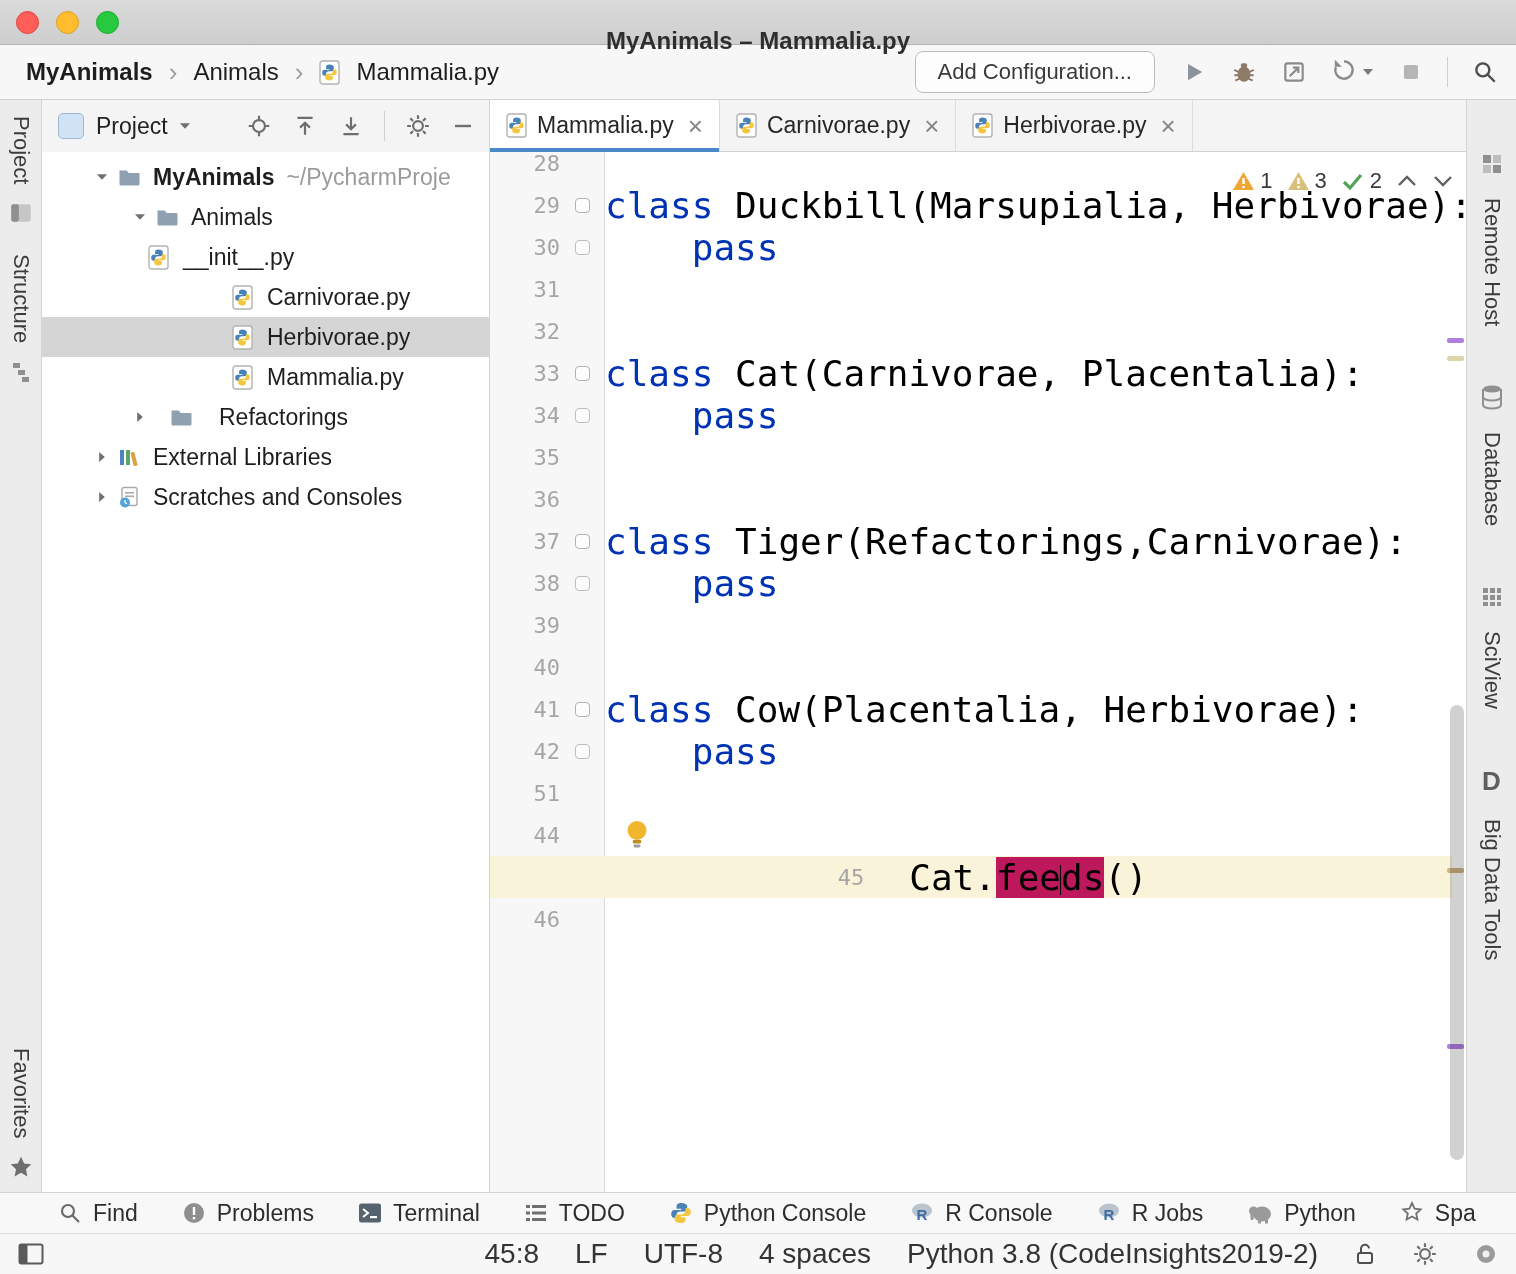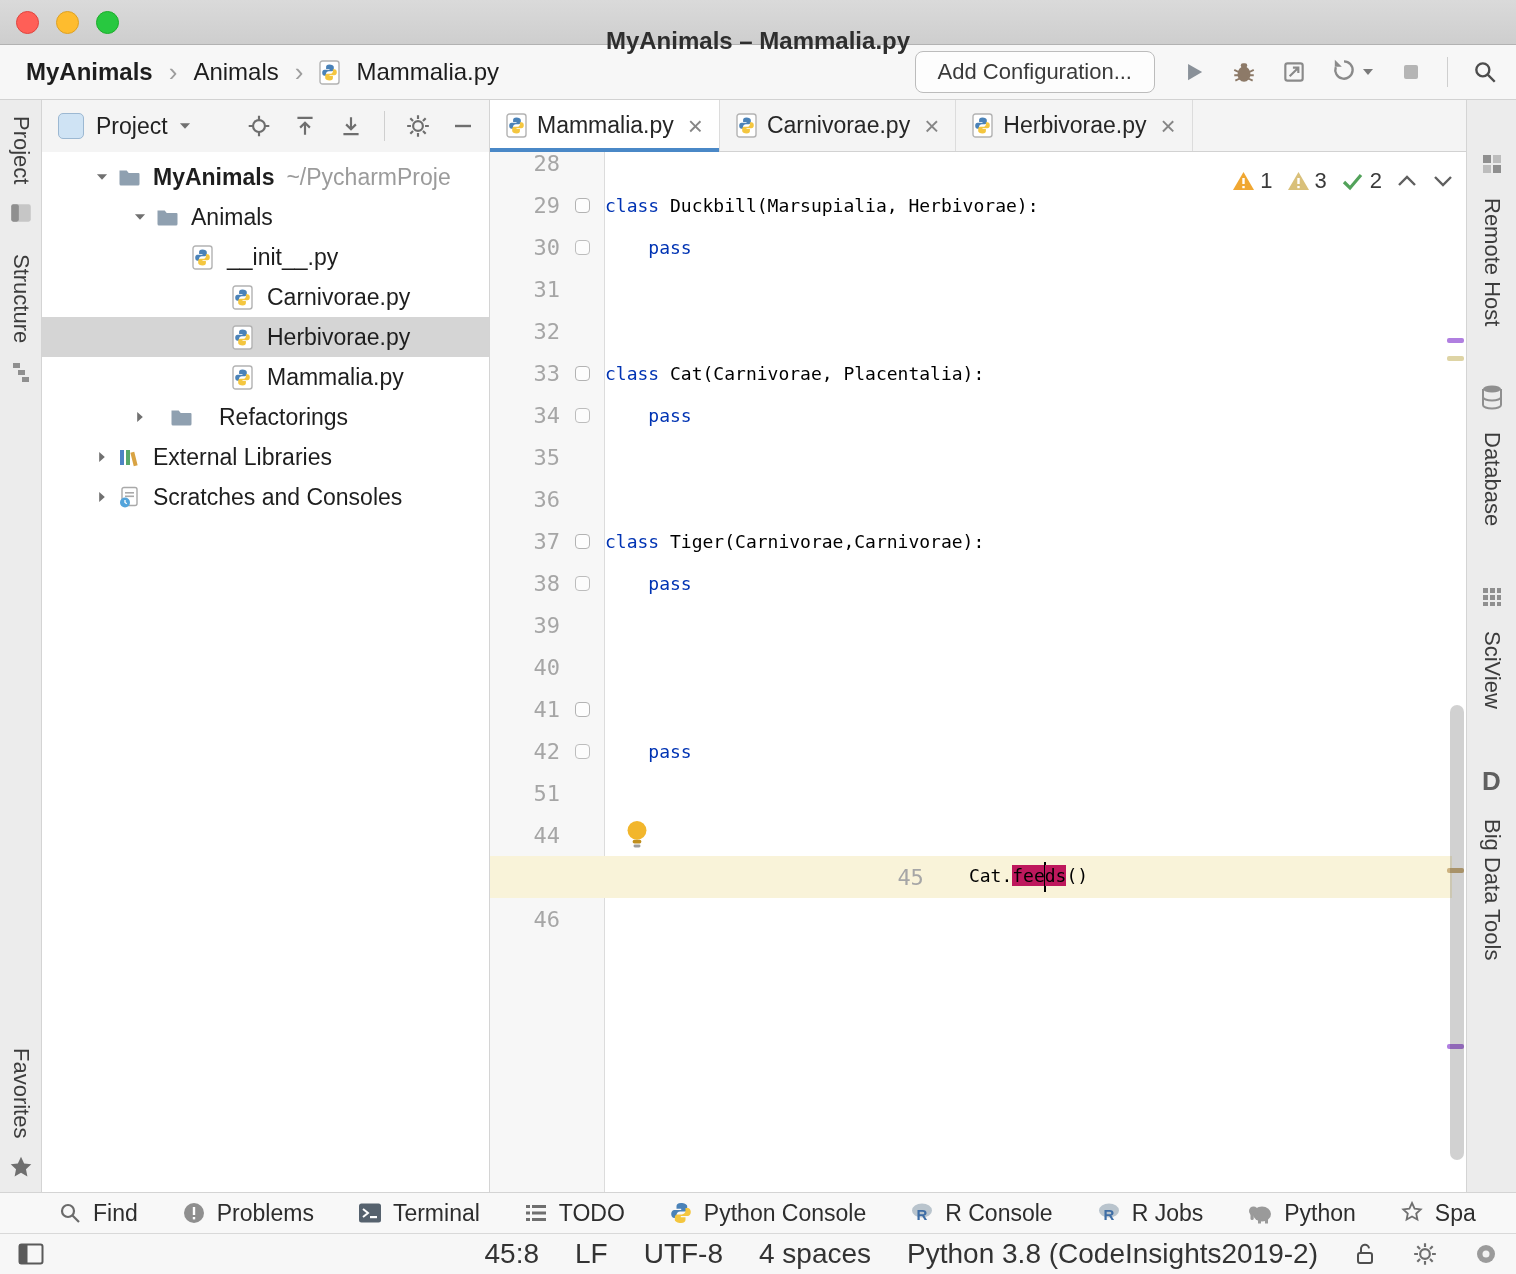--- a/index.html
+++ b/index.html
@@ -74,21 +74,21 @@
   .gutter-bg { position:absolute; left:0; top:0; bottom:0; width:115px; background:#f7f7f7;
     border-right:1px solid #dcdcdc; }
   .code-lines { position:absolute; left:0; right:14px; top:-10px; }
   .line { height:42px; display:flex; align-items:center; position:relative; }
   .line.current { background:#f9f3d9;justify-content:center; }
   .ln-num { width:70px; flex:none; text-align:right; color:#a6a6a6;
     font-family:"DejaVu Sans Mono", monospace; font-size:22px; }
   .ln-fold { width:45px; flex:none; display:flex; justify-content:center; }
   .fold-sq { width:15px; height:15px; border:1px solid #b3b3b3; border-radius:4px; background:#fdfdfd; }
   .fold-sq.bottom { border-radius:4px; opacity:.85; }
-  .ln-code { font-family:"DejaVu Sans Mono", monospace; font-size:18px; white-space:pre; color:#000; }
+  .ln-code { font-family:"DejaVu Sans Mono", monospace; font-size:36px; white-space:pre; color:#000; }
   .tok-kw { color:#0033b3; }
   .tok-hl { background:#be185d; }
   .caret { display:inline-block; width:2px; height:30px; background:#000; vertical-align:middle; margin:0 -1px; }
   .bulb { position:absolute; left:132px; top:4px; }
 
   .inspect { position:absolute; top:16px; right:12px; display:flex; align-items:center; gap:14px;
     font-size:22px; color:#3a3a3a; }
   .insp-item { display:flex; align-items:center; gap:5px; }
   .insp-item > span { display:flex; align-items:center; }
   .scroll-thumb { position:absolute; right:2px; top:553px; height:455px; width:14px;
@@ -278,21 +278,21 @@
                 <path d="M3.5 5.5L8 10.5l4.5-5z" fill="#707070"></path>
               </svg>
             </span>
             <span class="tree-icon">
               <svg width="22" height="19" viewBox="0 0 22 19">
                 <path d="M1.5 2.5h7.2l2 2.6h9.8a1 1 0 0 1 1 1V16a1.5 1.5 0 0 1-1.5 1.5H3A1.5 1.5 0 0 1 1.5 16z" fill="#8fa0b0"></path>
               </svg>
             </span>
             <span class="tree-label">Animals</span>
           </div>
-          <div class="tree-row" style="padding-left: 118px;">
+          <div class="tree-row" style="padding-left: 74px;">
             <span class="tree-chevron"></span>
             <span class="tree-icon">
               <svg width="21" height="25" viewBox="0 0 21 25">
                 <rect x="1" y="1" width="19" height="23" rx="2.5" fill="#ffffff" stroke="#b3b3b3" stroke-width="1.4"></rect>
                 <path d="M10.4 4.6c-2.4 0-3.3 1-3.3 2.4v1.9h3.4v.9H5.6c-1.5 0-2.4 1.2-2.4 3s.9 3 2.4 3h1.5v-2c0-1.5 1.2-2.6 2.7-2.6h3c1.2 0 2-.9 2-2.1V7c0-1.4-1.9-2.4-4.4-2.4z" fill="#4a82b8"></path>
                 <path d="M10.6 20.4c2.4 0 3.3-1 3.3-2.4v-1.9h-3.4v-.9h4.9c1.5 0 2.4-1.2 2.4-3s-.9-3-2.4-3h-1.5v2c0 1.5-1.2 2.6-2.7 2.6h-3c-1.2 0-2 .9-2 2.1V18c0 1.4 1.9 2.4 4.4 2.4z" fill="#f4c63f"></path>
               </svg>
             </span>
             <span class="tree-label">__init__.py</span>
           </div>
@@ -467,21 +467,21 @@
             <div class="line">
               <span class="ln-num">36</span>
               <span class="ln-fold"></span>
               <span class="ln-code"></span>
             </div>
             <div class="line">
               <span class="ln-num">37</span>
               <span class="ln-fold">
                 <span class="fold-sq"></span>
               </span>
-              <span class="ln-code"><span class="tok-kw">class</span><span> Tiger(Carnivorae,Carnivorae):</span></span>
+              <span class="ln-code"><span class="tok-kw">class</span><span> Tiger(Refactorings,Carnivorae):</span></span>
             </div>
             <div class="line">
               <span class="ln-num">38</span>
               <span class="ln-fold">
                 <span class="fold-sq bottom"></span>
               </span>
               <span class="ln-code"><span>    </span><span class="tok-kw">pass</span></span>
             </div>
             <div class="line">
               <span class="ln-num">39</span>
@@ -491,20 +491,21 @@
             <div class="line">
               <span class="ln-num">40</span>
               <span class="ln-fold"></span>
               <span class="ln-code"></span>
             </div>
             <div class="line">
               <span class="ln-num">41</span>
               <span class="ln-fold">
                 <span class="fold-sq"></span>
               </span>
+              <span class="ln-code"><span class="tok-kw">class</span><span> Cow(Placentalia, Herbivorae):</span></span>
             </div>
             <div class="line">
               <span class="ln-num">42</span>
               <span class="ln-fold">
                 <span class="fold-sq bottom"></span>
               </span>
               <span class="ln-code"><span>    </span><span class="tok-kw">pass</span></span>
             </div>
             <div class="line">
               <span class="ln-num">51</span>

